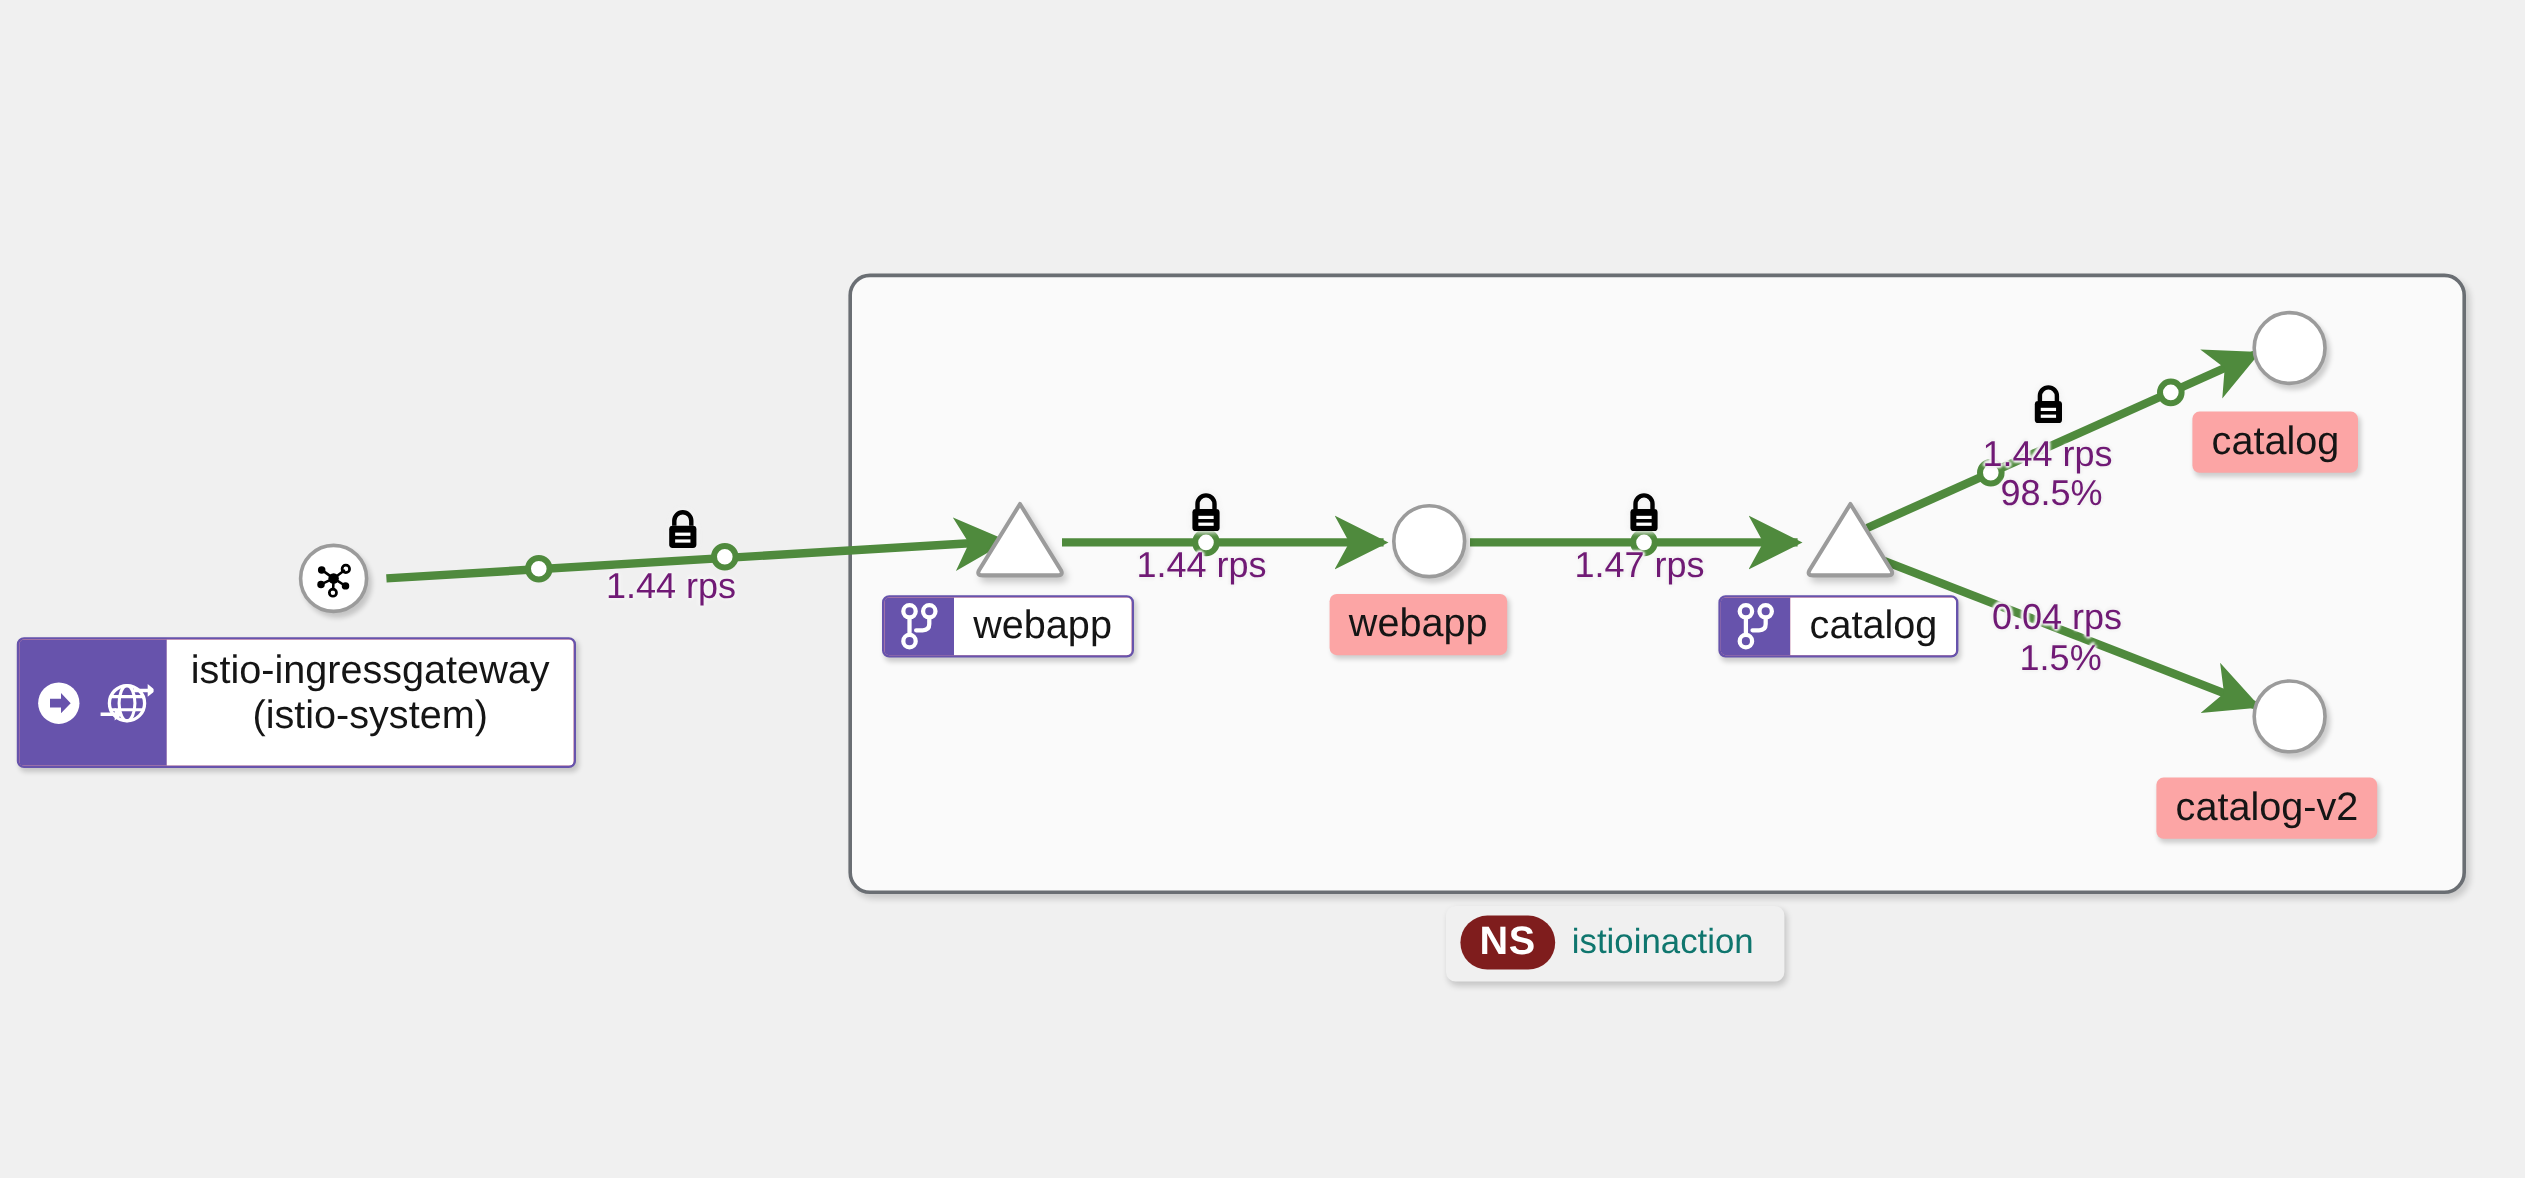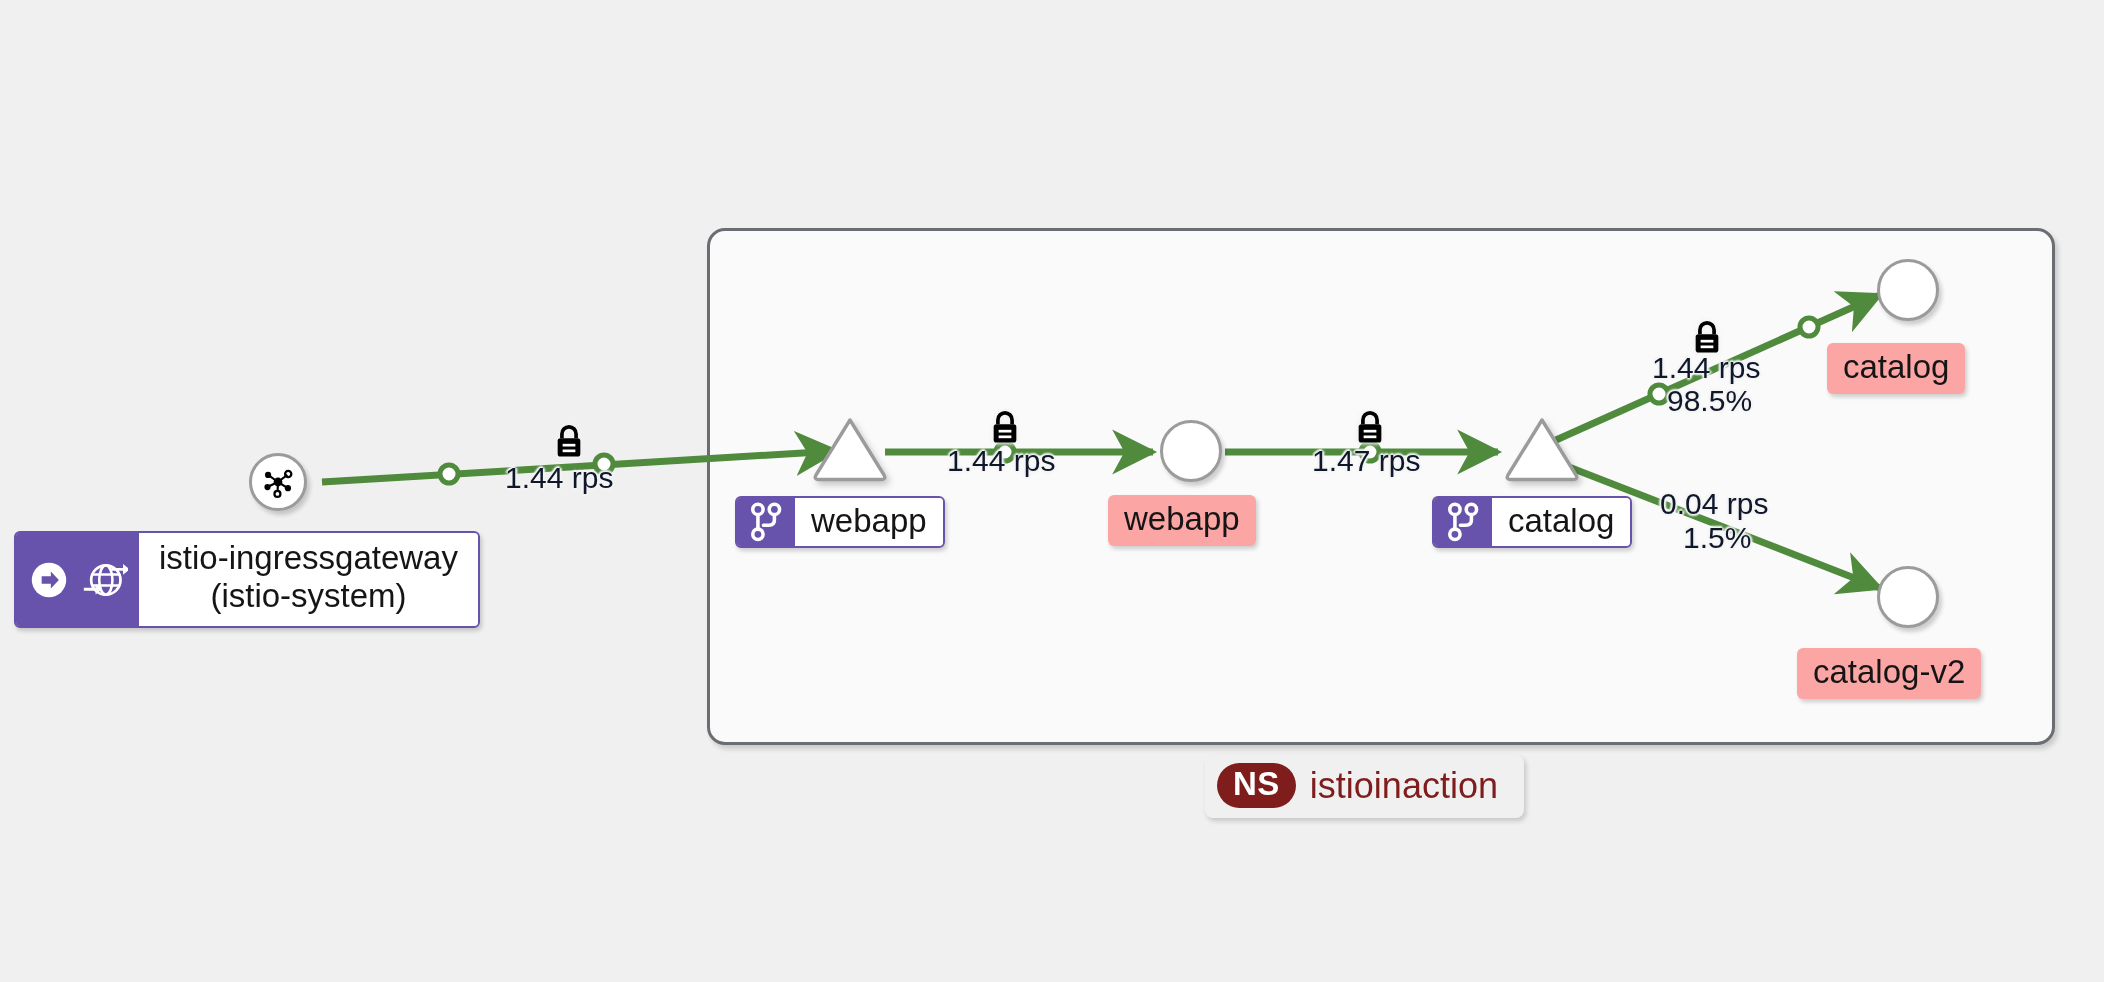--- a/index.html
+++ b/index.html
@@ -121,36 +121,37 @@
     color: #151515;
     display: flex;
     align-items: center;
     justify-content: center;
     line-height: 1.16;
     background: #ffffff;
   }
   .label-text.two-line {
     flex-direction: column;
     text-align: center;
-    padding: 6px 20px 12px 20px;
+    padding: 6px 20px 24px 20px;
     line-height: 1.14;
   }
 
   
   .edge-label {
     position: absolute;
     font-size: 30px;
-    color: #0f172a;
+    color: #701a75;
     white-space: nowrap;
     text-align: center;
     line-height: 1.05;
     text-shadow:
        2px 0 2px #f4f4f4, -2px 0 2px #f4f4f4,
        0 2px 2px #f4f4f4, 0 -2px 2px #f4f4f4,
        1px 1px 2px #f4f4f4, -1px -1px 2px #f4f4f4;
+    margin-top: 11px;
   }
 
   
   .lock-icon {
     position: absolute;
     filter: drop-shadow(0 0 2px #f2f2f2) drop-shadow(0 0 2px #f2f2f2);
   }
   .lock-icon svg { display: block; }
 
   
@@ -167,22 +168,22 @@
   .ns-badge-pill {
     background: #7f1d1d;
     color: #ffffff;
     font-size: 33px;
     font-weight: bold;
     border-radius: 26px;
     padding: 2px 16px 5px 16px;
     letter-spacing: 0.5px;
   }
   .ns-badge-text {
-    font-size: 36px;
-    color: #7f1d1d;
+    font-size: 29px;
+    color: #0f766e;
   }
 </style>
 </head>
 <body>
 
 <div id="graph-canvas">
 
   <div class="ns-box" style="left:707px; top:228px; width:1348px; height:517px;"></div>
 
   <svg id="edge-layer" viewBox="0 0 2104 982" preserveAspectRatio="none">

